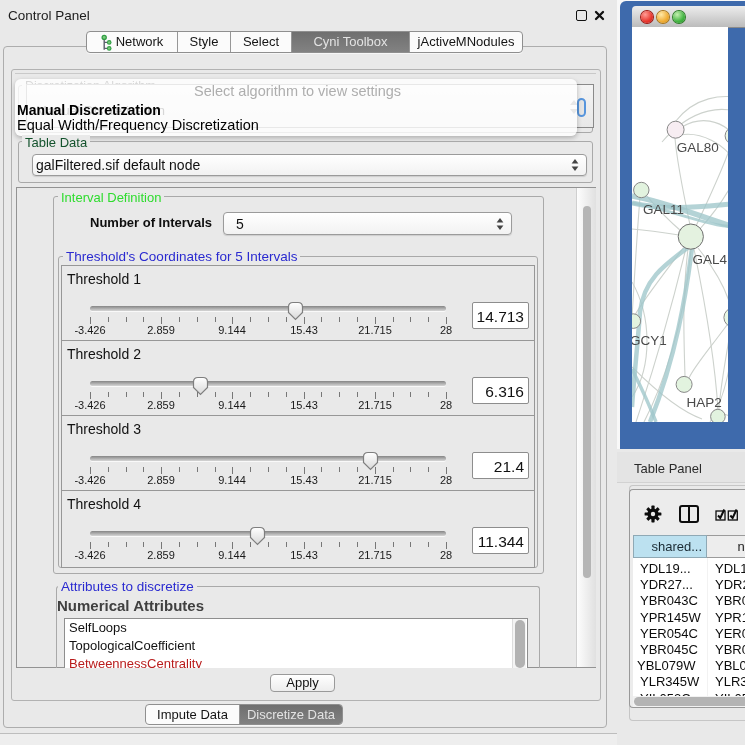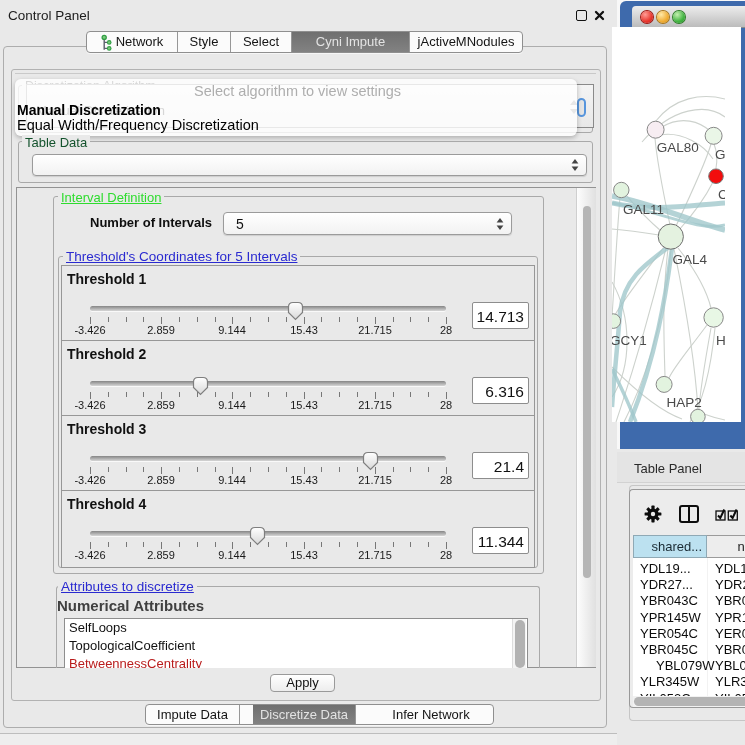--- a/index.html
+++ b/index.html
@@ -1,31 +1,31 @@
 <!DOCTYPE html>
 <html><head>
 <meta charset="utf-8">
 <style>
 html,body{margin:0;padding:0;}
 body{width:745px;height:745px;position:relative;overflow:hidden;
   font-family:"Liberation Sans", sans-serif;background:#eeeeee;}
 .abs{position:absolute;}
 .lbl{position:absolute;white-space:nowrap;}
 .grp{position:absolute;border:1px solid #a9a9a9;border-radius:3px;}
-.gtitle{position:absolute;background:#e9e9e9;padding:0 3px;white-space:nowrap;text-decoration:underline;}
+.gtitle{position:absolute;background:#e9e9e9;padding:0 3px;white-space:nowrap;}
 .combo{position:absolute;border:1px solid #9b9b9b;border-radius:4px;
   background:linear-gradient(#ffffff,#f2f2f2);box-shadow:0 1px 1px rgba(0,0,0,0.12);}
 .seg{position:absolute;display:flex;border:1px solid #8f8f8f;border-radius:4px;
   background:#fbfbfb;overflow:hidden;box-shadow:0 1px 0 rgba(255,255,255,.6);}
 .seg div{display:flex;align-items:center;justify-content:center;line-height:22px;
   border-right:1px solid #979797;color:#141414;}
 .seg div:last-child{border-right:none;}
 .seg .sel{background:linear-gradient(#6f6f6f,#828282);color:#e3e3e3;}
 .tpanel{position:absolute;left:61px;width:472px;border:1px solid #979797;background:#e9e9e9;}
-.ttitle{position:absolute;left:5px;top:4.5px;font-size:14px;font-weight:bold;color:#111;}
+.ttitle{position:absolute;left:5px;top:4.5px;font-size:14px;font-weight:normal;color:#111;}
 .vbox{position:absolute;left:410px;top:36px;width:57px;height:27px;background:#fff;
   border:1px solid #8d8d8d;border-radius:2px;font-size:15.5px;color:#111;
   text-align:right;line-height:27px;padding-right:4px;box-sizing:border-box;}
 .track{position:absolute;left:28px;top:40px;width:356px;height:5px;border-radius:2.5px;
   background:linear-gradient(#858585,#d6d6d6);box-shadow:0 1px 0 rgba(255,255,255,.7);}
 .tick{position:absolute;width:1px;background:#777;}
 .tickrow{position:absolute;left:0;top:0;width:100%;height:100%;}
 .slbl{position:absolute;top:57.5px;font-size:11px;color:#1a1a1a;
   transform:translateX(-50%);}
 .thumb{position:absolute;top:35px;width:17px;height:20px;}
@@ -55,21 +55,21 @@
         </g>
         <circle cx="3.2" cy="3.4" r="2.7" fill="#2f9e44"></circle>
         <circle cx="3.2" cy="3.4" r="1.4" fill="#7cc97c"></circle>
         <circle cx="8.2" cy="8.4" r="2.3" fill="#2f9e44"></circle>
         <circle cx="8.2" cy="8.4" r="1.2" fill="#7cc97c"></circle>
         <circle cx="8.2" cy="14.4" r="2.3" fill="#2f9e44"></circle>
         <circle cx="8.2" cy="14.4" r="1.2" fill="#7cc97c"></circle>
       </svg>Network</div>
   <div style="width:52px;">Style</div>
   <div style="width:60px;">Select</div>
-  <div class="sel" style="width:117px;">Cyni Impute</div>
+  <div class="sel" style="width:117px;">Cyni Toolbox</div>
   <div style="width:112px;">jActiveMNodules</div>
 </div>
 
 <div class="grp" style="left:18px;top:85px;width:573px;height:46px;"></div>
 <div class="lbl" style="left:22px;top:78.5px;font-size:12.5px;color:#3a3a3a;background:#e9e9e9;padding:0 3px;">Discretization Algorithm</div>
 
 <div class="abs" style="left:26px;top:84px;width:566px;height:42px;border:1px solid #8a8a8a;background:linear-gradient(#f4f4f4,#e8e8e8);"></div>
 <div class="lbl" style="left:36px;top:103px;font-size:13.5px;color:#333;">Manual Discretization</div>
 <svg class="abs" style="left:569px;top:100px;" width="10" height="14" viewBox="0 0 10 14">
     <path d="M5 0 L9 5 L1 5 Z" fill="#888"></path>
@@ -78,20 +78,21 @@
 <div class="abs" style="left:577px;top:98px;width:5px;height:15px;border:2.5px solid #5795dc;border-radius:5px;background:#e4e4e4;"></div>
 
 <div class="abs" style="left:15px;top:79px;width:562px;height:57px;background:rgba(255,255,255,0.80);border-radius:6px;box-shadow:0 2px 5px rgba(0,0,0,0.25);"></div>
 <div class="lbl" style="left:194px;top:82.5px;font-size:14.5px;color:#aeaeae;">Select algorithm to view settings</div>
 <div class="lbl" style="left:17px;top:102px;font-size:14px;font-weight:bold;color:#000;">Manual Discretization</div>
 <div class="lbl" style="left:17px;top:116.5px;font-size:14.5px;color:#000;">Equal Width/Frequency Discretization</div>
 
 <div class="grp" style="left:18px;top:141px;width:573px;height:40px;"></div>
 <div class="lbl" style="left:22px;top:134.5px;font-size:13px;color:#14532d;background:#e9e9e9;padding:0 3px;">Table Data</div>
 <div class="combo" style="left:32px;top:154px;width:553px;height:20px;">
+  <div class="lbl" style="left:3px;top:1.5px;font-size:14px;color:#111;">galFiltered.sif default node</div>
   <svg class="abs" style="right:7px;top:4px;" width="8" height="12" viewBox="0 0 8 12">
       <path d="M4 0 L7.4 4.4 L0.6 4.4 Z" fill="#444"></path>
       <path d="M4 12 L7.4 7.6 L0.6 7.6 Z" fill="#444"></path>
     </svg>
 </div>
 
 <div class="abs" style="left:16px;top:187px;width:580px;height:481px;border:1px solid #939393;background:#e9e9e9;box-sizing:border-box;"></div>
 
 <div class="abs" style="left:576px;top:188px;width:19px;height:479px;background:linear-gradient(to right,#fdfdfd,#e0e0e0);border-left:1px solid #cfcfcf;"></div>
 <div class="abs" style="left:583px;top:206px;width:8px;height:372px;background:#b5b5b5;border-radius:4px;"></div>
@@ -272,35 +273,34 @@
 <div class="abs" style="left:64px;top:618px;width:464px;height:50px;background:#fff;border:1px solid #8e8e8e;border-bottom:none;box-sizing:border-box;overflow:hidden;">
   <div class="lbl" style="left:4px;top:0.5px;font-size:13px;color:#111;">SelfLoops</div>
   <div class="lbl" style="left:4px;top:18.5px;font-size:13px;color:#111;">TopologicalCoefficient</div>
   <div class="lbl" style="left:4px;top:36.5px;font-size:13px;color:#b91c1c;">BetweennessCentrality</div>
   <div class="abs" style="right:1px;top:0;width:13px;height:49px;background:#f4f4f4;border-left:1px solid #ddd;"></div>
   <div class="abs" style="right:2.5px;top:1px;width:10px;height:48px;background:#b2b2b2;border-radius:5px;"></div>
 </div>
 
 <div class="abs" style="left:270px;top:674px;width:63px;height:16px;border:1px solid #9a9a9a;border-radius:4px;background:linear-gradient(#ffffff,#ededed);text-align:center;line-height:16px;font-size:13px;color:#111;">Apply</div>
 
-<div class="seg" style="left:145px;top:704px;height:19px;font-size:13px;gap:13px;">
+<div class="seg" style="left:145px;top:704px;height:19px;font-size:13px;">
   <div style="width:93px;">Impute Data</div>
   <div class="sel" style="width:102px;">Discretize Data</div>
-  <div style="width:124px;">Infer Network</div>
 </div>
 
 <div class="abs" style="left:617px;top:0;width:128px;height:745px;background:#f8f8f8;"></div>
 <div class="abs" style="left:617px;top:449px;width:128px;height:296px;background:#e9e9e9;"></div>
 
 <div class="abs" style="left:620px;top:1px;width:125px;height:448px;background:#3e6aac;border-radius:6px 0 0 0;"></div>
 <div class="abs" style="left:632px;top:6px;width:113px;height:21px;background:linear-gradient(#ededed,#bcbcbc);border-bottom:1px solid #8a8a8a;border-radius:4px 0 0 0;"></div>
 <div class="abs" style="left:640.5px;top:10.5px;width:12px;height:12px;border-radius:50%;background:radial-gradient(circle at 35% 30%, #ff9d96,#e8362d 60%,#c42822);box-shadow:0 0 0 1px #9c1812;box-sizing:border-box;"></div>
 <div class="abs" style="left:656.5px;top:10.5px;width:12px;height:12px;border-radius:50%;background:radial-gradient(circle at 35% 30%, #ffe9a8,#f0ad35 60%,#d2921c);box-shadow:0 0 0 1px #a8761a;box-sizing:border-box;"></div>
 <div class="abs" style="left:672.5px;top:10.5px;width:12px;height:12px;border-radius:50%;background:radial-gradient(circle at 35% 30%, #c4f0b0,#42b441 60%,#2f9630);box-shadow:0 0 0 1px #2c7d26;box-sizing:border-box;"></div>
-<div class="abs" style="left:612px;top:27px;width:129px;height:395px;background:#ffffff;overflow:hidden;">
+<div class="abs" style="left:632px;top:27px;width:96px;height:395px;background:#ffffff;overflow:hidden;">
 <svg width="113" height="395" viewBox="0 0 113 395">
   <g fill="none" stroke="#cdd2cd" stroke-width="1.1">
     <path d="M43 95 C62 70 90 66 113 72"></path>
     <path d="M30 115 C60 80 95 76 113 90"></path>
     <path d="M50 100 C70 88 88 95 98 104"></path>
     <path d="M48 108 C70 104 92 118 101 132"></path>
     <path d="M104 141 C106 130 104 122 102 117"></path>
     <path d="M58 198 C48 150 44 125 43 111"></path>
     <path d="M64 199 C80 165 94 135 99 117"></path>
     <path d="M67 203 C85 183 96 165 101 155"></path>
@@ -398,21 +398,21 @@
   <div class="row1 abs" style="left:7px;top:19.2px;">YDR27...</div>
     <div class="row1 abs" style="left:82px;top:19.2px;">YDR27</div>
   <div class="row1 abs" style="left:7px;top:35.4px;">YBR043C</div>
     <div class="row1 abs" style="left:82px;top:35.4px;">YBR04</div>
   <div class="row1 abs" style="left:7px;top:51.6px;">YPR145W</div>
     <div class="row1 abs" style="left:82px;top:51.6px;">YPR14</div>
   <div class="row1 abs" style="left:7px;top:67.8px;">YER054C</div>
     <div class="row1 abs" style="left:82px;top:67.8px;">YER05</div>
   <div class="row1 abs" style="left:7px;top:84px;">YBR045C</div>
     <div class="row1 abs" style="left:82px;top:84px;">YBR04</div>
-  <div class="row1 abs" style="left:23px;top:100.2px;">YBL079W</div>
+  <div class="row1 abs" style="left:4px;top:100.2px;">YBL079W</div>
     <div class="row1 abs" style="left:82px;top:100.2px;">YBL07</div>
   <div class="row1 abs" style="left:7px;top:116.4px;">YLR345W</div>
     <div class="row1 abs" style="left:82px;top:116.4px;">YLR34</div>
   <div class="row1 abs" style="left:7px;top:132.6px;">YIL052C</div>
     <div class="row1 abs" style="left:82px;top:132.6px;">YIL05</div>
 </div>
 
 <div class="abs" style="left:633px;top:696px;width:112px;height:11px;background:#f2f2f2;"></div>
 <div class="abs" style="left:634px;top:697px;width:118px;height:9px;background:#b4b4b4;border-radius:4.5px;"></div>
 

